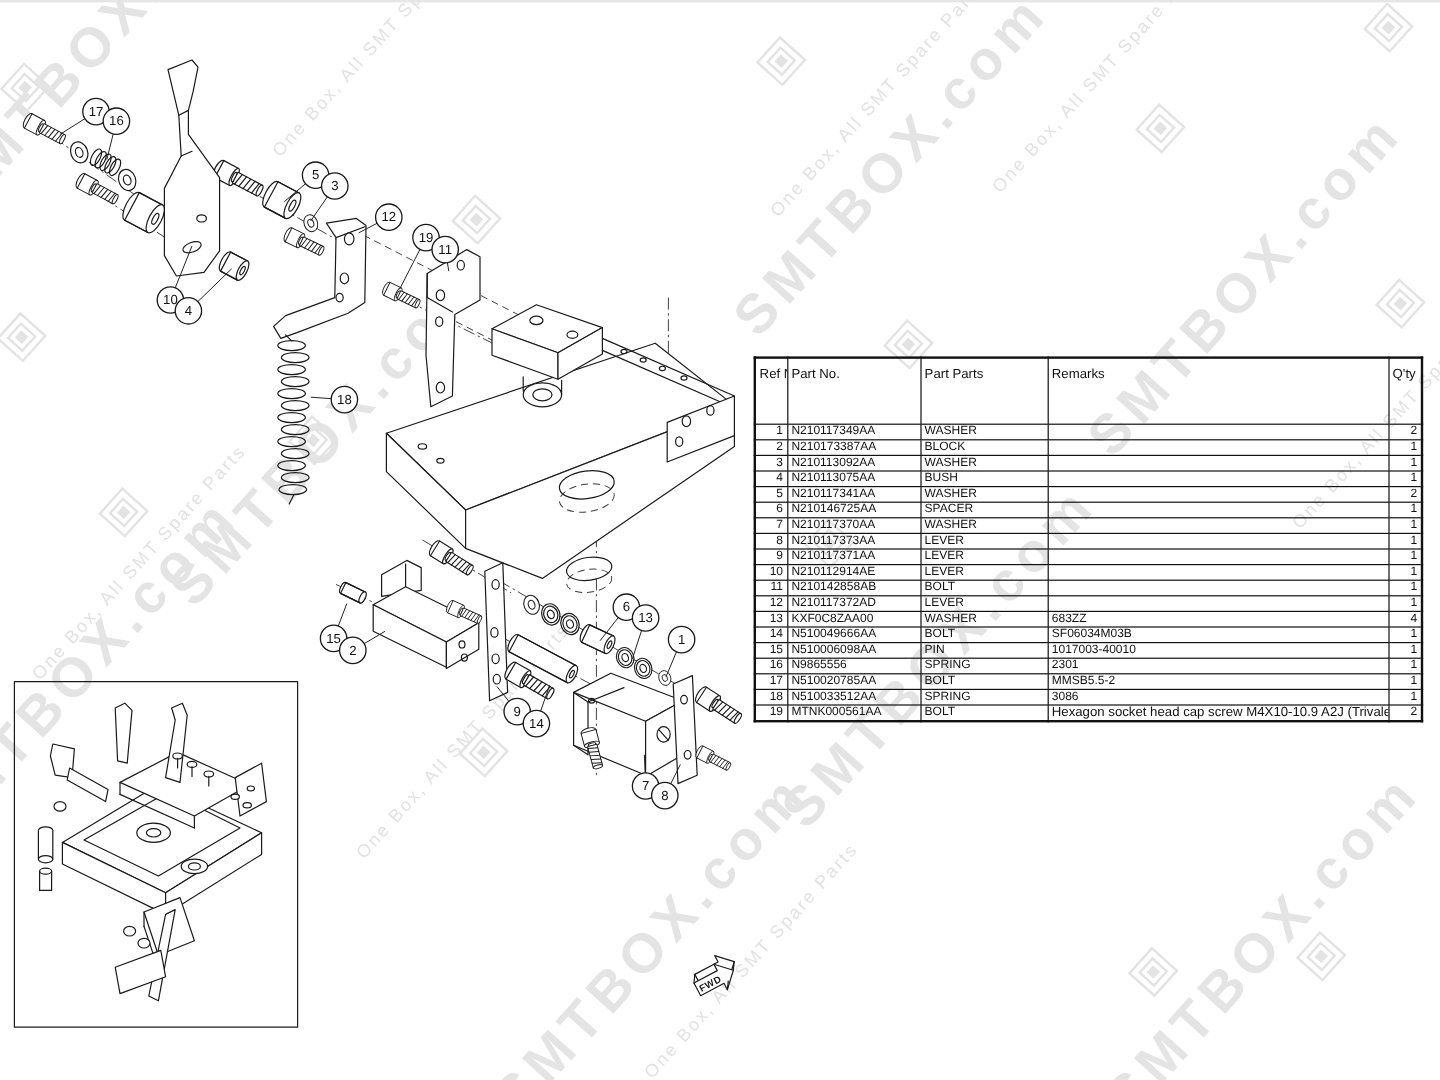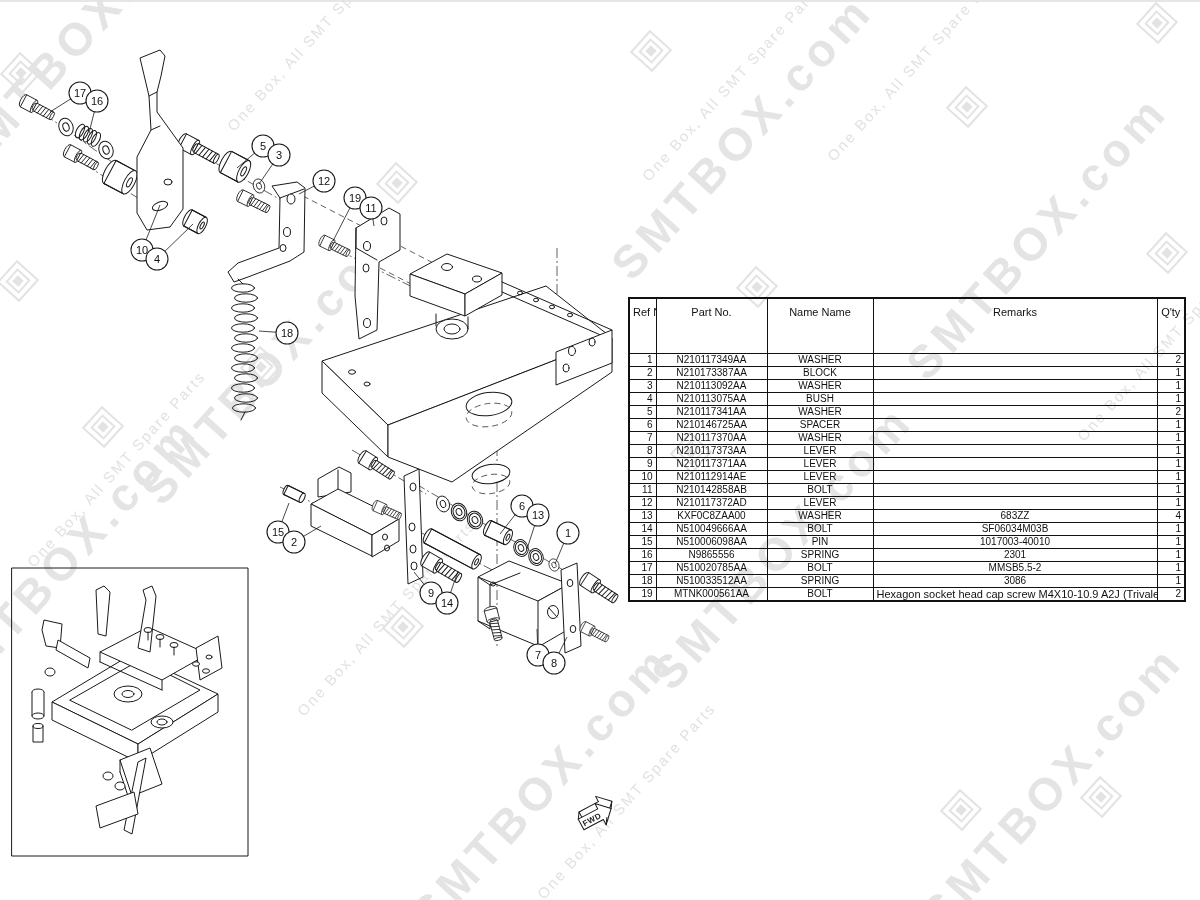--- a/index.html
+++ b/index.html
@@ -25,25 +25,25 @@
   .bln-t{font:11px "Liberation Sans",sans-serif;fill:#111;text-anchor:middle;}
   .fwd-t{font:bold 8px "Liberation Sans",sans-serif;fill:#222;letter-spacing:.5px;}
   
   #tbl-wrap{position:absolute;left:628px;top:297px;z-index:3;}
   table.parts{border-collapse:collapse;table-layout:fixed;width:556px;background:transparent;}
   table.parts td,table.parts th{border:1px solid #111;overflow:hidden;white-space:nowrap;
       font:10px "Liberation Sans",sans-serif;padding:0 3px;background:transparent;}
   table.parts{border:2px solid #111;}
   table.parts th{font-size:11px;font-weight:normal;vertical-align:top;padding-top:7px;height:47px;}
   th.h-ref{text-align:left;white-space:pre-line;padding-left:3px;}
-  th.h-pno,th.h-pname,th.h-rem,th.h-qty{text-align:center;margin-top:32px;}
+  th.h-pno,th.h-pname,th.h-rem,th.h-qty{text-align:left;margin-top:32px;}
   table.parts tbody td{height:12px;line-height:12px;}
   td.c-ref{text-align:right;}
   td.c-qty{text-align:right;}
-  td.c-part_no,td.c-part_name,td.c-remarks{text-align:center;}
+  td.c-part_no,td.c-part_name,td.c-remarks{text-align:left;}
   tr.small-remarks td.c-remarks{font-size:11px;}
 </style>
 </head>
 <body>
 
 <div id="stage">
   <div id="top-rule"></div>
 
   <div id="wm-layer">
     <div class="wm wm-big" style="left:-40px;top:140px">SMTBOX.com</div>
@@ -489,21 +489,21 @@
           <col style="width:111px">
           <col style="width:106px">
         <col style="width:284px">
           <col style="width:28px">
       </colgroup>
       <thead>
         <tr>
           <th class="h-ref">Ref
 No.</th>
           <th class="h-pno">Part No.</th>
-          <th class="h-pname">Name Name</th>
+          <th class="h-pname">Part Parts</th>
           <th class="h-rem">Remarks</th>
           <th class="h-qty">Q'ty</th>
         </tr>
       </thead>
       <tbody>
           <tr>
             <td class="c-ref">1</td>
             <td class="c-part_no">N210117349AA</td>
             <td class="c-part_name">WASHER</td>
             <td class="c-remarks"></td>

